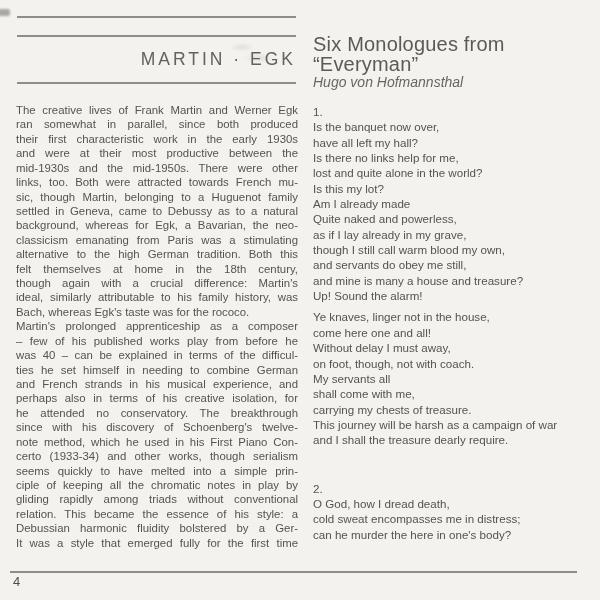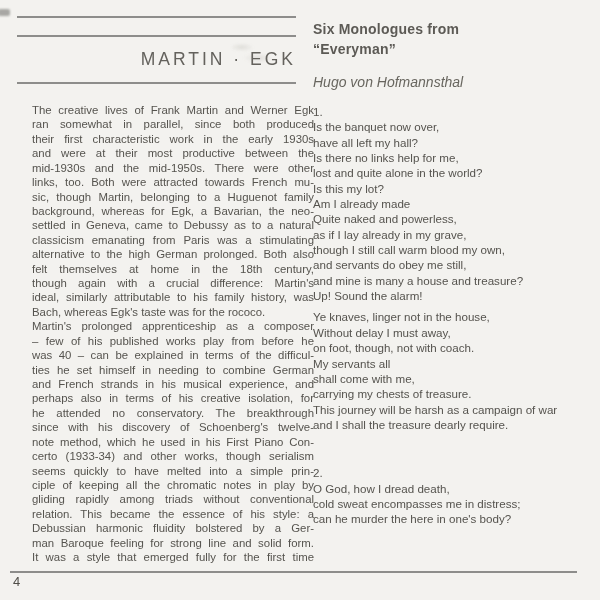--- a/index.html
+++ b/index.html
@@ -34,28 +34,28 @@
   .rule-t1{left:17px;top:16px;width:279px;}
   .rule-t2{left:17px;top:35px;width:279px;}
   .rule-t3{left:17px;top:82px;width:279px;}
   .left-title{
     position:absolute;left:17px;top:50px;width:279px;
     text-align:right;font-size:17.5px;line-height:18px;
     letter-spacing:3px;color:#64625d;font-weight:400;margin:0;
   }
   .essay{
     position:absolute;left:16px;top:103px;width:282px;
-    font-size:11.4px;line-height:14.42px;margin-left:16px;
+    font-size:11.4px;line-height:14.42px;
   }
   .tline{text-align:justify;text-align-last:justify;}
   .tline-end{text-align-last:left;}
   
   .right-title{
-    position:absolute;left:313px;top:19px;width:267px;
-    font-size:14px;line-height:20px;font-weight:700;
+    position:absolute;left:313px;top:34px;width:267px;
+    font-size:20px;line-height:20px;font-weight:400;
     color:#5c5a55;margin:0;letter-spacing:.2px;
   }
   .author{
     position:absolute;left:313px;top:74px;width:267px;
     font-style:italic;font-size:14px;color:#68665f;
   }
   .poem{
     position:absolute;left:313px;top:104px;width:276px;
     font-size:11.6px;line-height:15.35px;
   }
@@ -80,24 +80,24 @@
 
   <div class="essay">
       <div>
         <div class="tline">The creative lives of Frank Martin and Werner Egk</div>
         <div class="tline">ran somewhat in parallel, since both produced</div>
         <div class="tline">their first characteristic work in the early 1930s</div>
         <div class="tline">and were at their most productive between the</div>
         <div class="tline">mid-1930s and the mid-1950s. There were other</div>
         <div class="tline">links, too. Both were attracted towards French mu-</div>
         <div class="tline">sic, though Martin, belonging to a Huguenot family</div>
+        <div class="tline">settled in Geneva, came to Debussy as to a natural</div>
         <div class="tline">background, whereas for Egk, a Bavarian, the neo-</div>
-        <div class="tline">settled in Geneva, came to Debussy as to a natural</div>
         <div class="tline">classicism emanating from Paris was a stimulating</div>
-        <div class="tline">alternative to the high German prolonged. Both also</div>
+        <div class="tline">alternative to the high German tradition. Both this</div>
         <div class="tline">felt themselves at home in the 18th century,</div>
         <div class="tline">though again with a crucial difference: Martin's</div>
         <div class="tline">ideal, similarly attributable to his family history, was</div>
         <div class="tline tline-end">Bach, whereas Egk's taste was for the rococo.</div>
       </div>
       <div>
         <div class="tline">Martin's prolonged apprenticeship as a composer</div>
         <div class="tline">– few of his published works play from before he</div>
         <div class="tline">was 40 – can be explained in terms of the difficul-</div>
         <div class="tline">ties he set himself in needing to combine German</div>
@@ -105,21 +105,20 @@
         <div class="tline">perhaps also in terms of his creative isolation, for</div>
         <div class="tline">he attended no conservatory. The breakthrough</div>
         <div class="tline">since with his discovery of Schoenberg's twelve-</div>
         <div class="tline">note method, which he used in his First Piano Con-</div>
         <div class="tline">certo (1933-34) and other works, though serialism</div>
         <div class="tline">seems quickly to have melted into a simple prin-</div>
         <div class="tline">ciple of keeping all the chromatic notes in play by</div>
         <div class="tline">gliding rapidly among triads without conventional</div>
         <div class="tline">relation. This became the essence of his style: a</div>
         <div class="tline">Debussian harmonic fluidity bolstered by a Ger-</div>
-        <div class="tline">man Baroque feeling for strong line and solid form.</div>
         <div class="tline">It was a style that emerged fully for the first time</div>
       </div>
     </div>
 
   <h2 class="right-title">
     <span>Six Monologues from</span><br>
     <span>“Everyman”</span>
   </h2>
   <div class="author">Hugo von Hofmannsthal</div>
 
@@ -134,20 +133,21 @@
         <div class="pline">Am I already made</div>
         <div class="pline">Quite naked and powerless,</div>
         <div class="pline">as if I lay already in my grave,</div>
         <div class="pline">though I still call warm blood my own,</div>
         <div class="pline">and servants do obey me still,</div>
         <div class="pline">and mine is many a house and treasure?</div>
         <div class="pline">Up! Sound the alarm!</div>
       </div>
       <div class="stanza">
         <div class="pline">Ye knaves, linger not in the house,</div>
+        <div class="pline">come here one and all!</div>
         <div class="pline">Without delay I must away,</div>
         <div class="pline">on foot, though, not with coach.</div>
         <div class="pline">My servants all</div>
         <div class="pline">shall come with me,</div>
         <div class="pline">carrying my chests of treasure.</div>
         <div class="pline">This journey will be harsh as a campaign of war</div>
         <div class="pline">and I shall the treasure dearly require.</div>
       </div>
       <div class="stanza">
         <div class="pline">2.</div>

